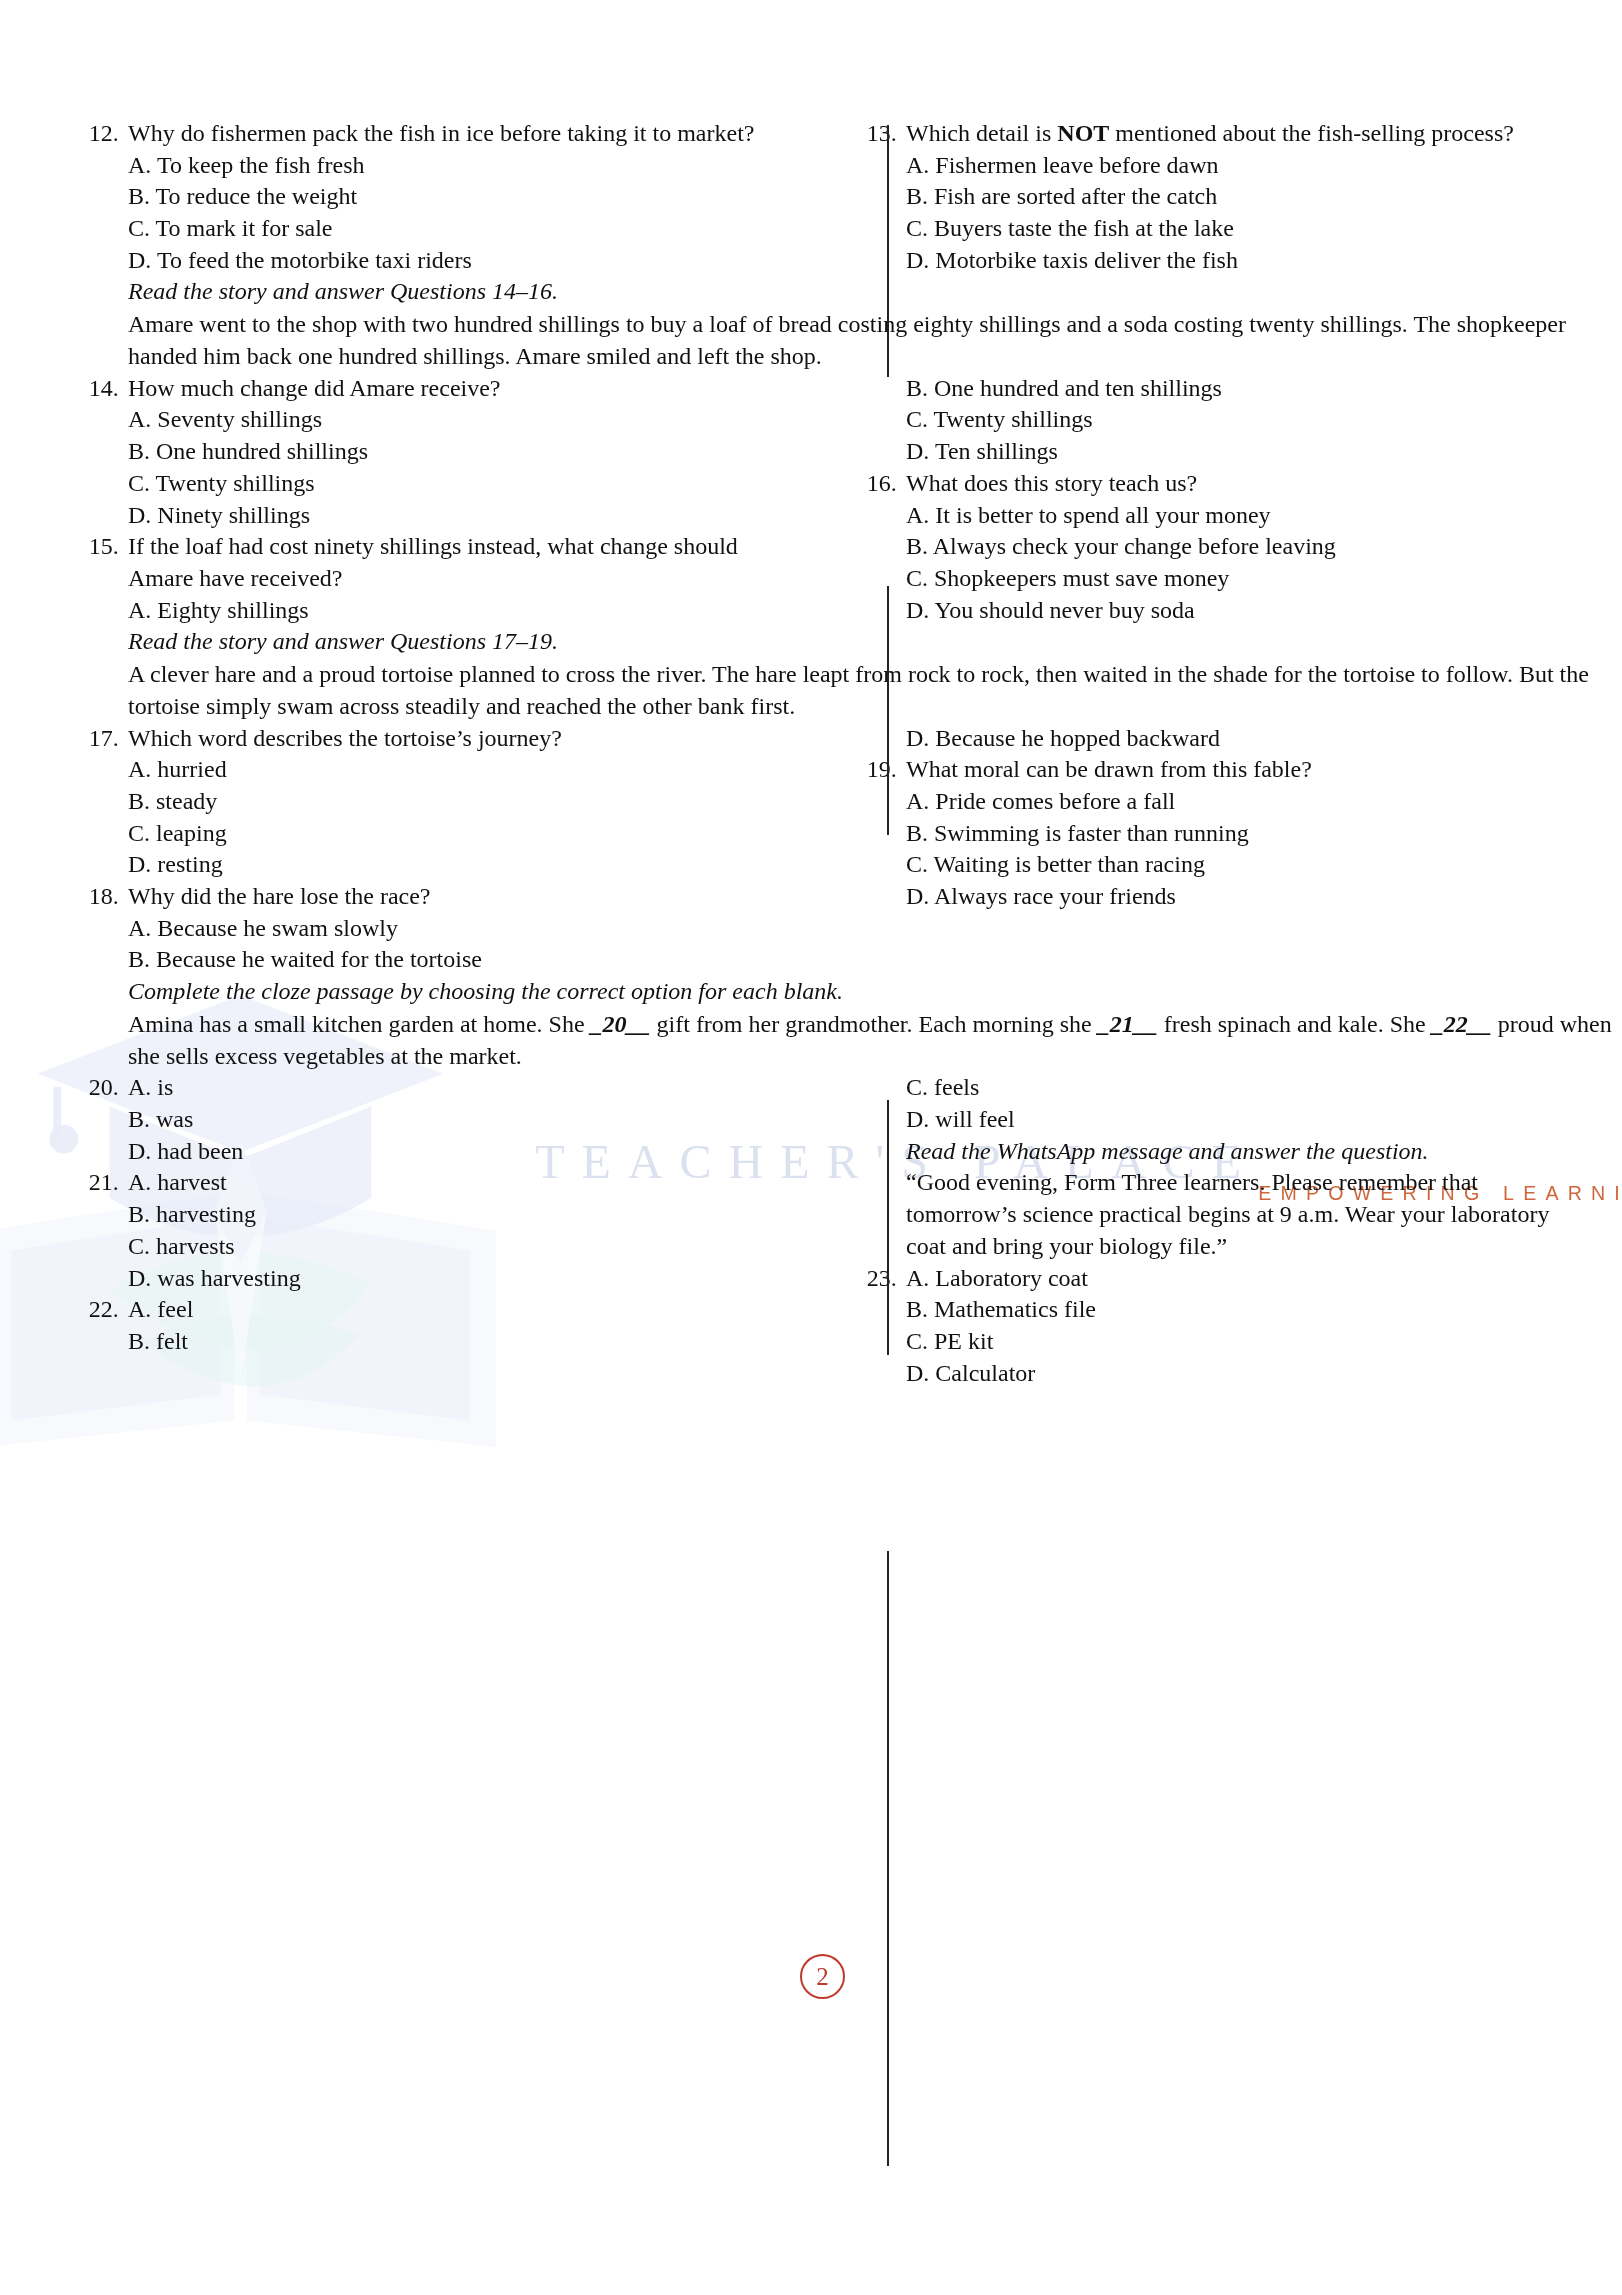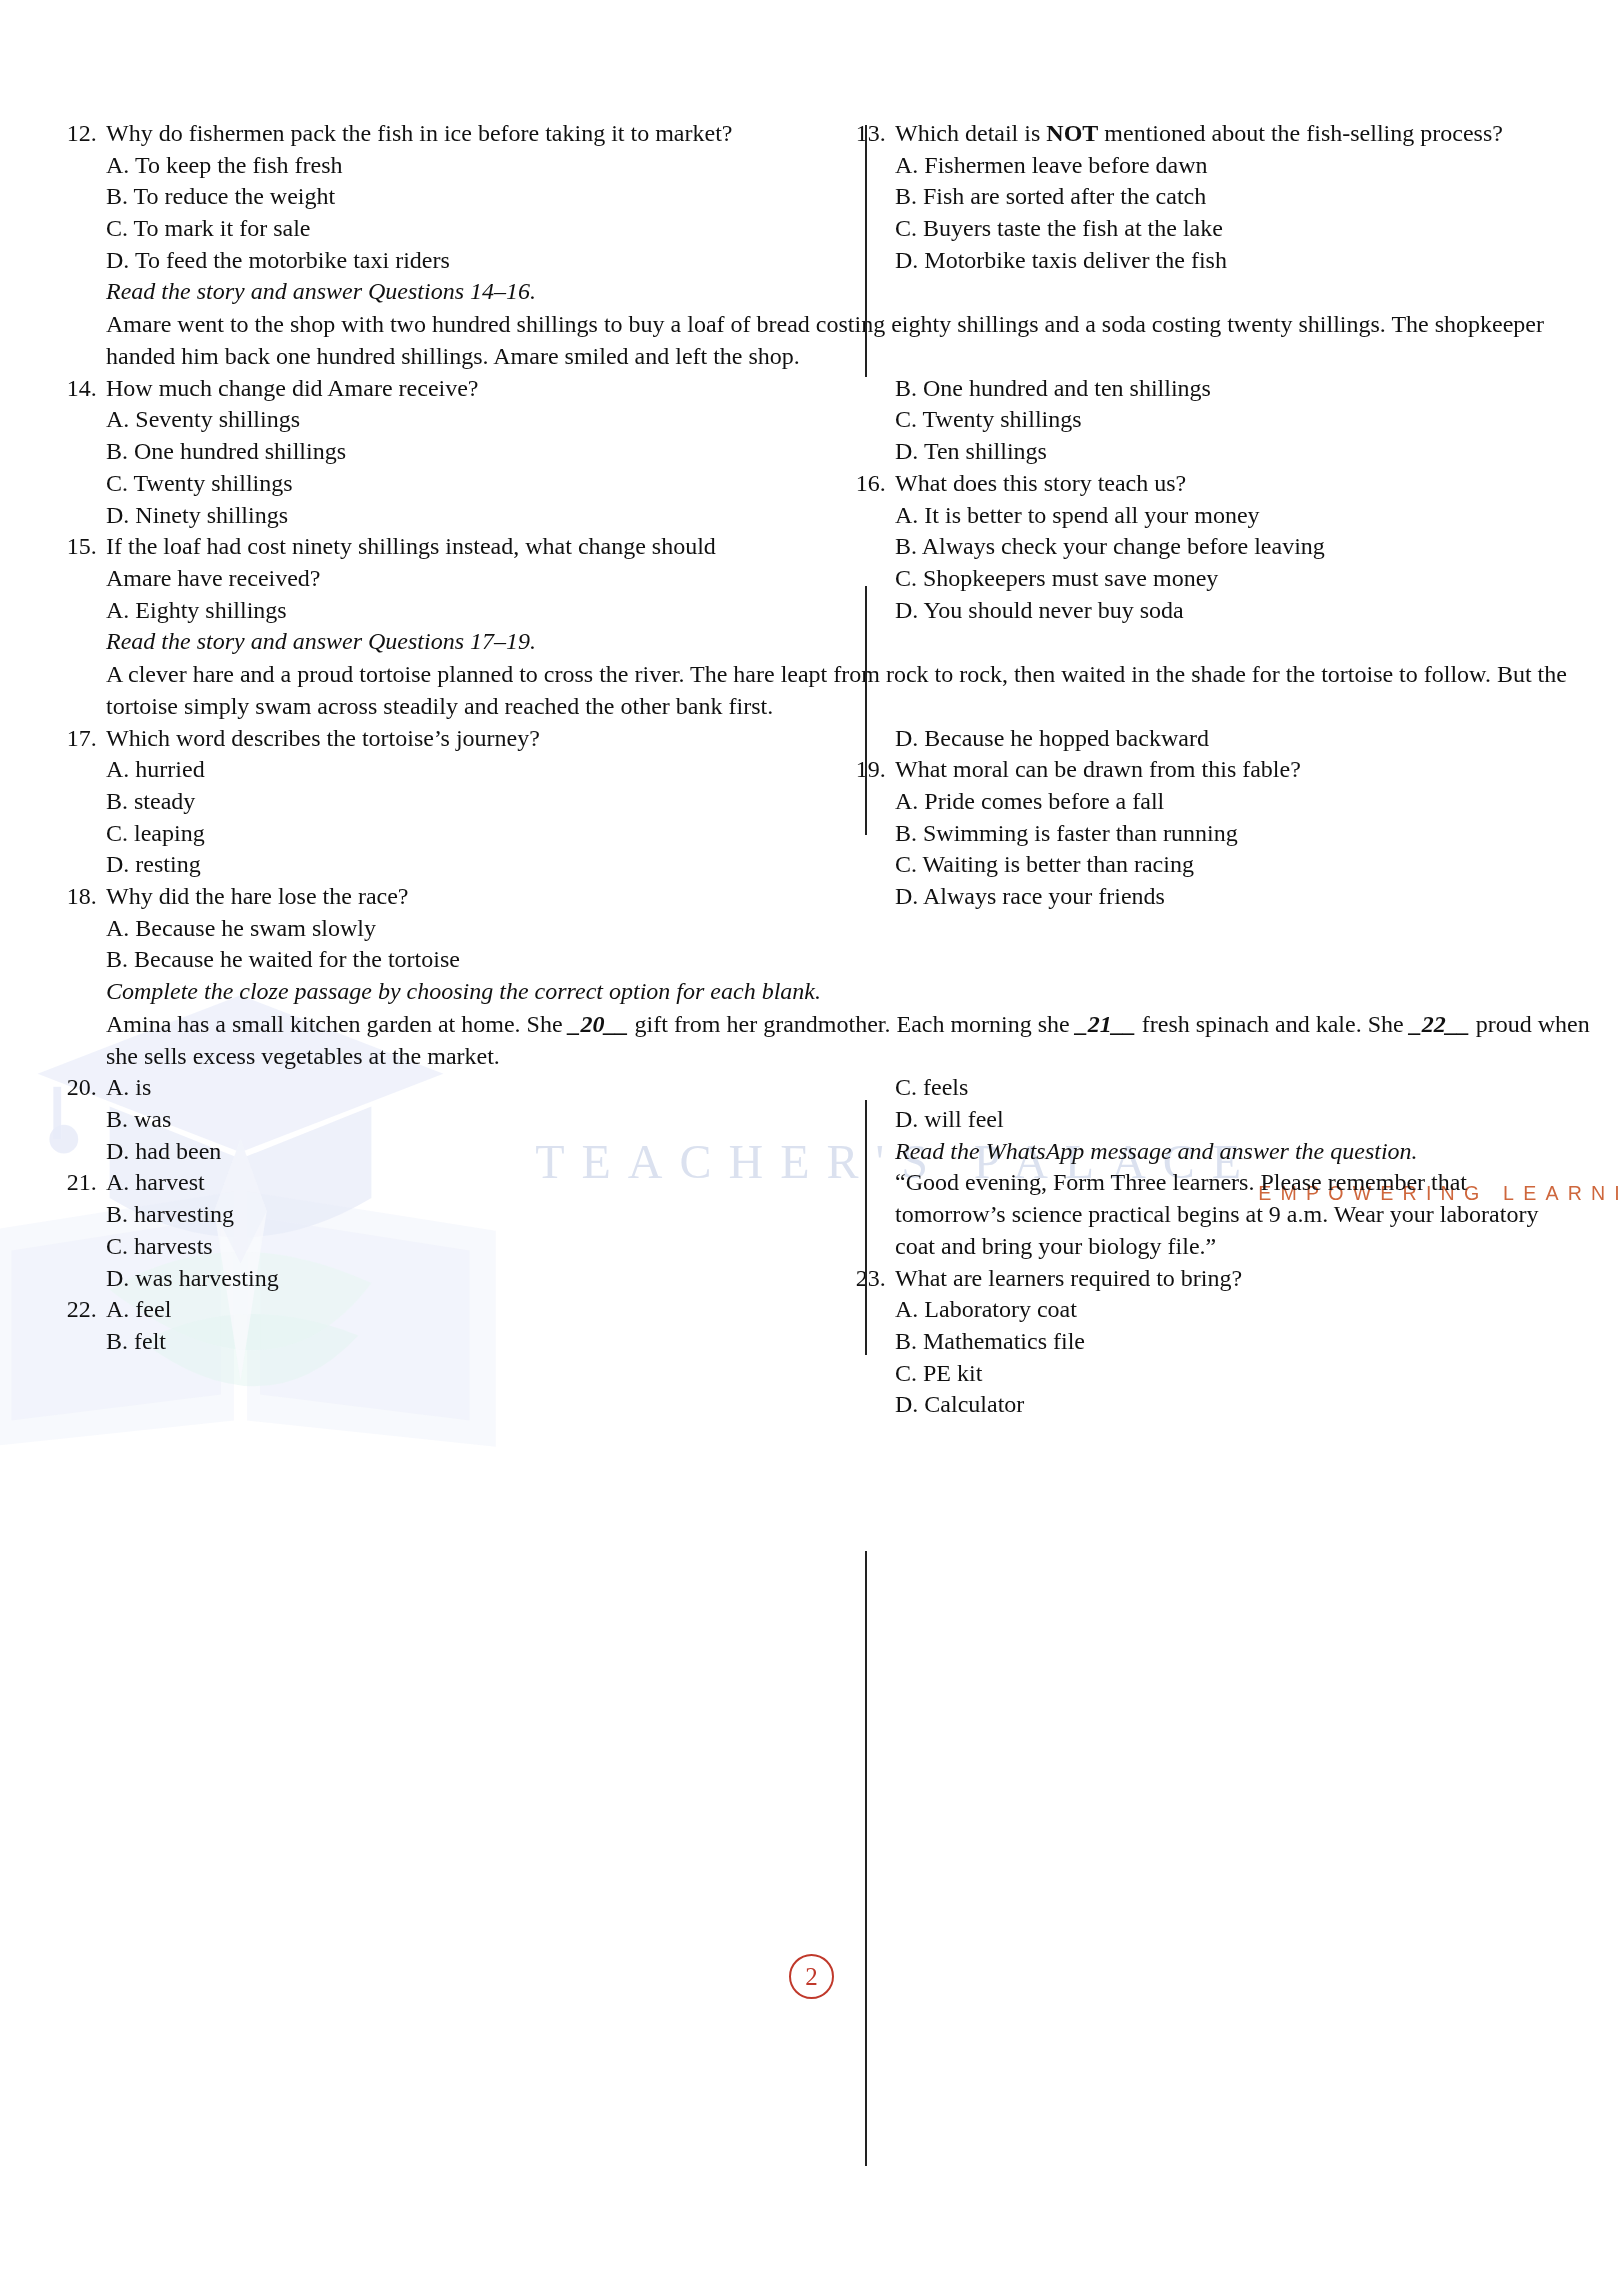--- a/index.html
+++ b/index.html
@@ -54,20 +54,21 @@
     white-space: nowrap;
   }
 
   
   .page {
     position: relative;
     z-index: 2;
     padding: 118px 65px 16px 59px;
     box-sizing: border-box;
     height: 2055px;
+    margin-left: 22px;
   }
 
   .columns {
     position: relative;
   }
 
   
   .divider {
     position: absolute;
     width: 2px;
@@ -339,21 +340,20 @@
       <div class="col right">
         <div class="indent-opt">
           <div class="opt">C. feels</div>
           <div class="opt">D. will feel</div>
           <div class="opt ital">Read the WhatsApp message and answer the question.</div>
           <div class="opt">“Good evening, Form Three learners. Please remember that tomorrow’s science practical begins at 9 a.m. Wear your laboratory coat and bring your biology file.”</div>
         </div>
         <div class="q">
           <div class="q-num">23.</div>
           <div class="q-body">
-            <div class="q-stem">What are learners required to bring?</div>
             <div class="opt">A. Laboratory coat</div>
             <div class="opt">B. Mathematics file</div>
             <div class="opt">C. PE kit</div>
             <div class="opt">D. Calculator</div>
           </div>
         </div>
       </div>
     </div>
 
   </div>

